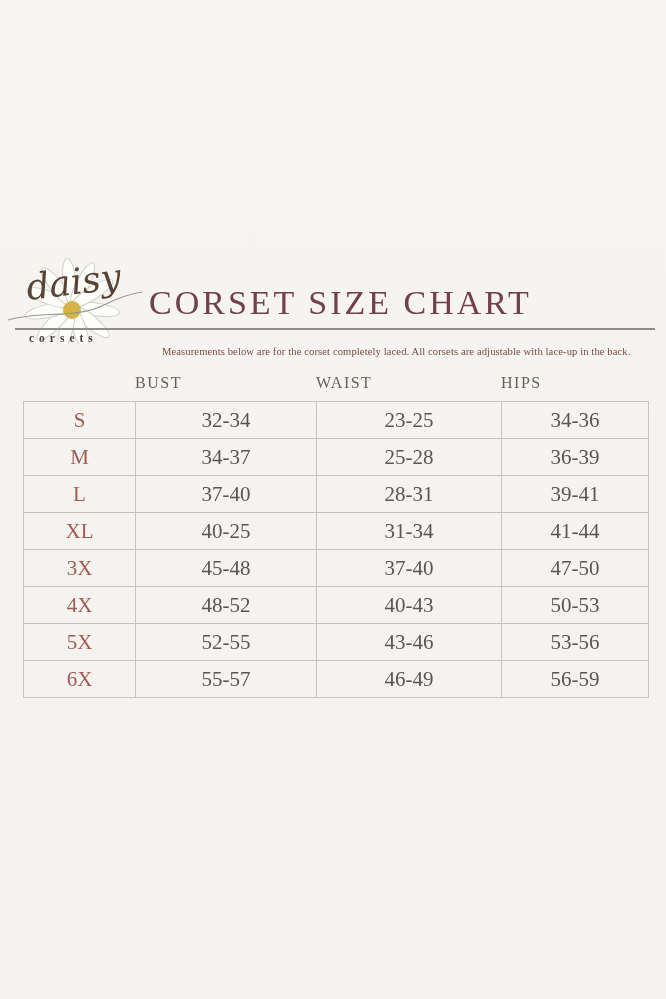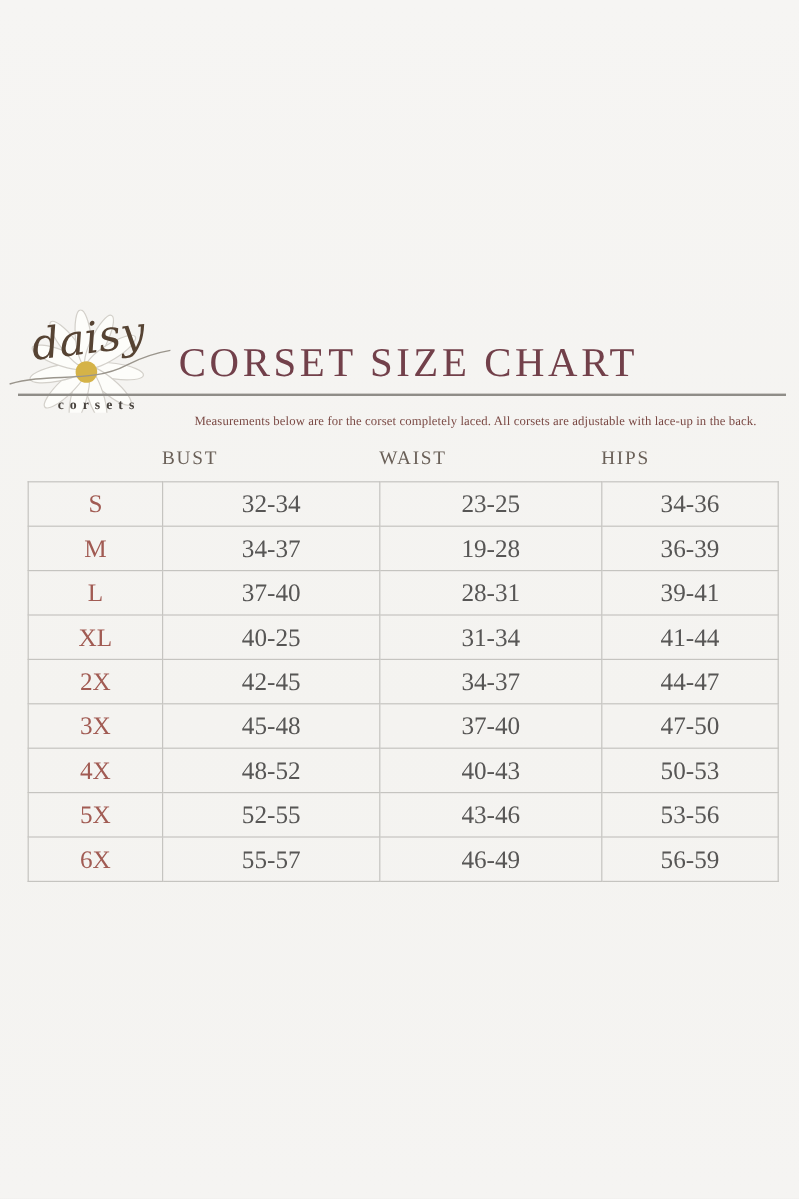--- a/index.html
+++ b/index.html
@@ -12,21 +12,20 @@
     position: relative;
     width: 666px; height: 999px;
     background: linear-gradient(180deg, #f6f5f3 0%, #f4f3f0 60%, #f5f4f2 100%);
     overflow: hidden;
   }
 
   
   .logo-svg { position: absolute; left: 6px; top: 258px; }
   .brand-sub {
     position: absolute; left: 24px; top: 332px; width: 112px;
-    text-align: center;
     font-size: 11.5px; letter-spacing: 5px; text-indent: 5px;
     color: #47423d; font-weight: bold;
   }
   .title {
     position: absolute; left: 149px; top: 284px; margin: 0;
     font-size: 34px; font-weight: normal;
     letter-spacing: 3px;
     color: #72404a;
     white-space: nowrap;
   }
@@ -125,40 +124,34 @@
     <tbody>
         <tr>
       <td class="size-cell">S</td>
       <td>32-34</td>
       <td>23-25</td>
       <td>34-36</td>
     </tr>
         <tr>
       <td class="size-cell">M</td>
       <td>34-37</td>
-      <td>19-28</td>
+      <td>25-28</td>
       <td>36-39</td>
     </tr>
         <tr>
       <td class="size-cell">L</td>
       <td>37-40</td>
       <td>28-31</td>
       <td>39-41</td>
     </tr>
         <tr>
       <td class="size-cell">XL</td>
       <td>40-25</td>
       <td>31-34</td>
       <td>41-44</td>
-    </tr>
-        <tr>
-      <td class="size-cell">2X</td>
-      <td>42-45</td>
-      <td>34-37</td>
-      <td>44-47</td>
     </tr>
         <tr>
       <td class="size-cell">3X</td>
       <td>45-48</td>
       <td>37-40</td>
       <td>47-50</td>
     </tr>
         <tr>
       <td class="size-cell">4X</td>
       <td>48-52</td>

